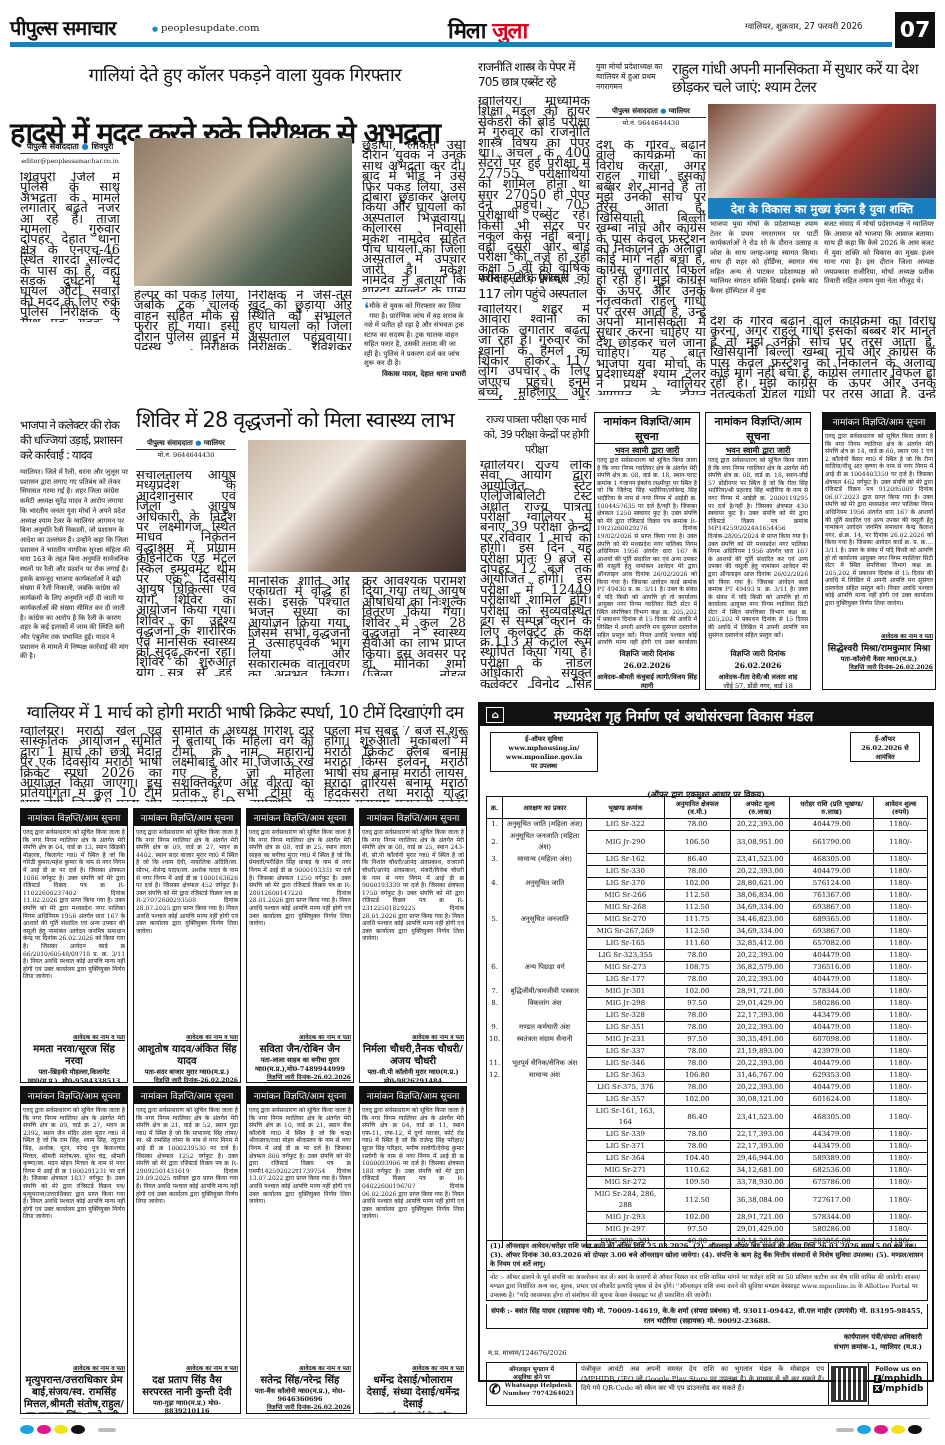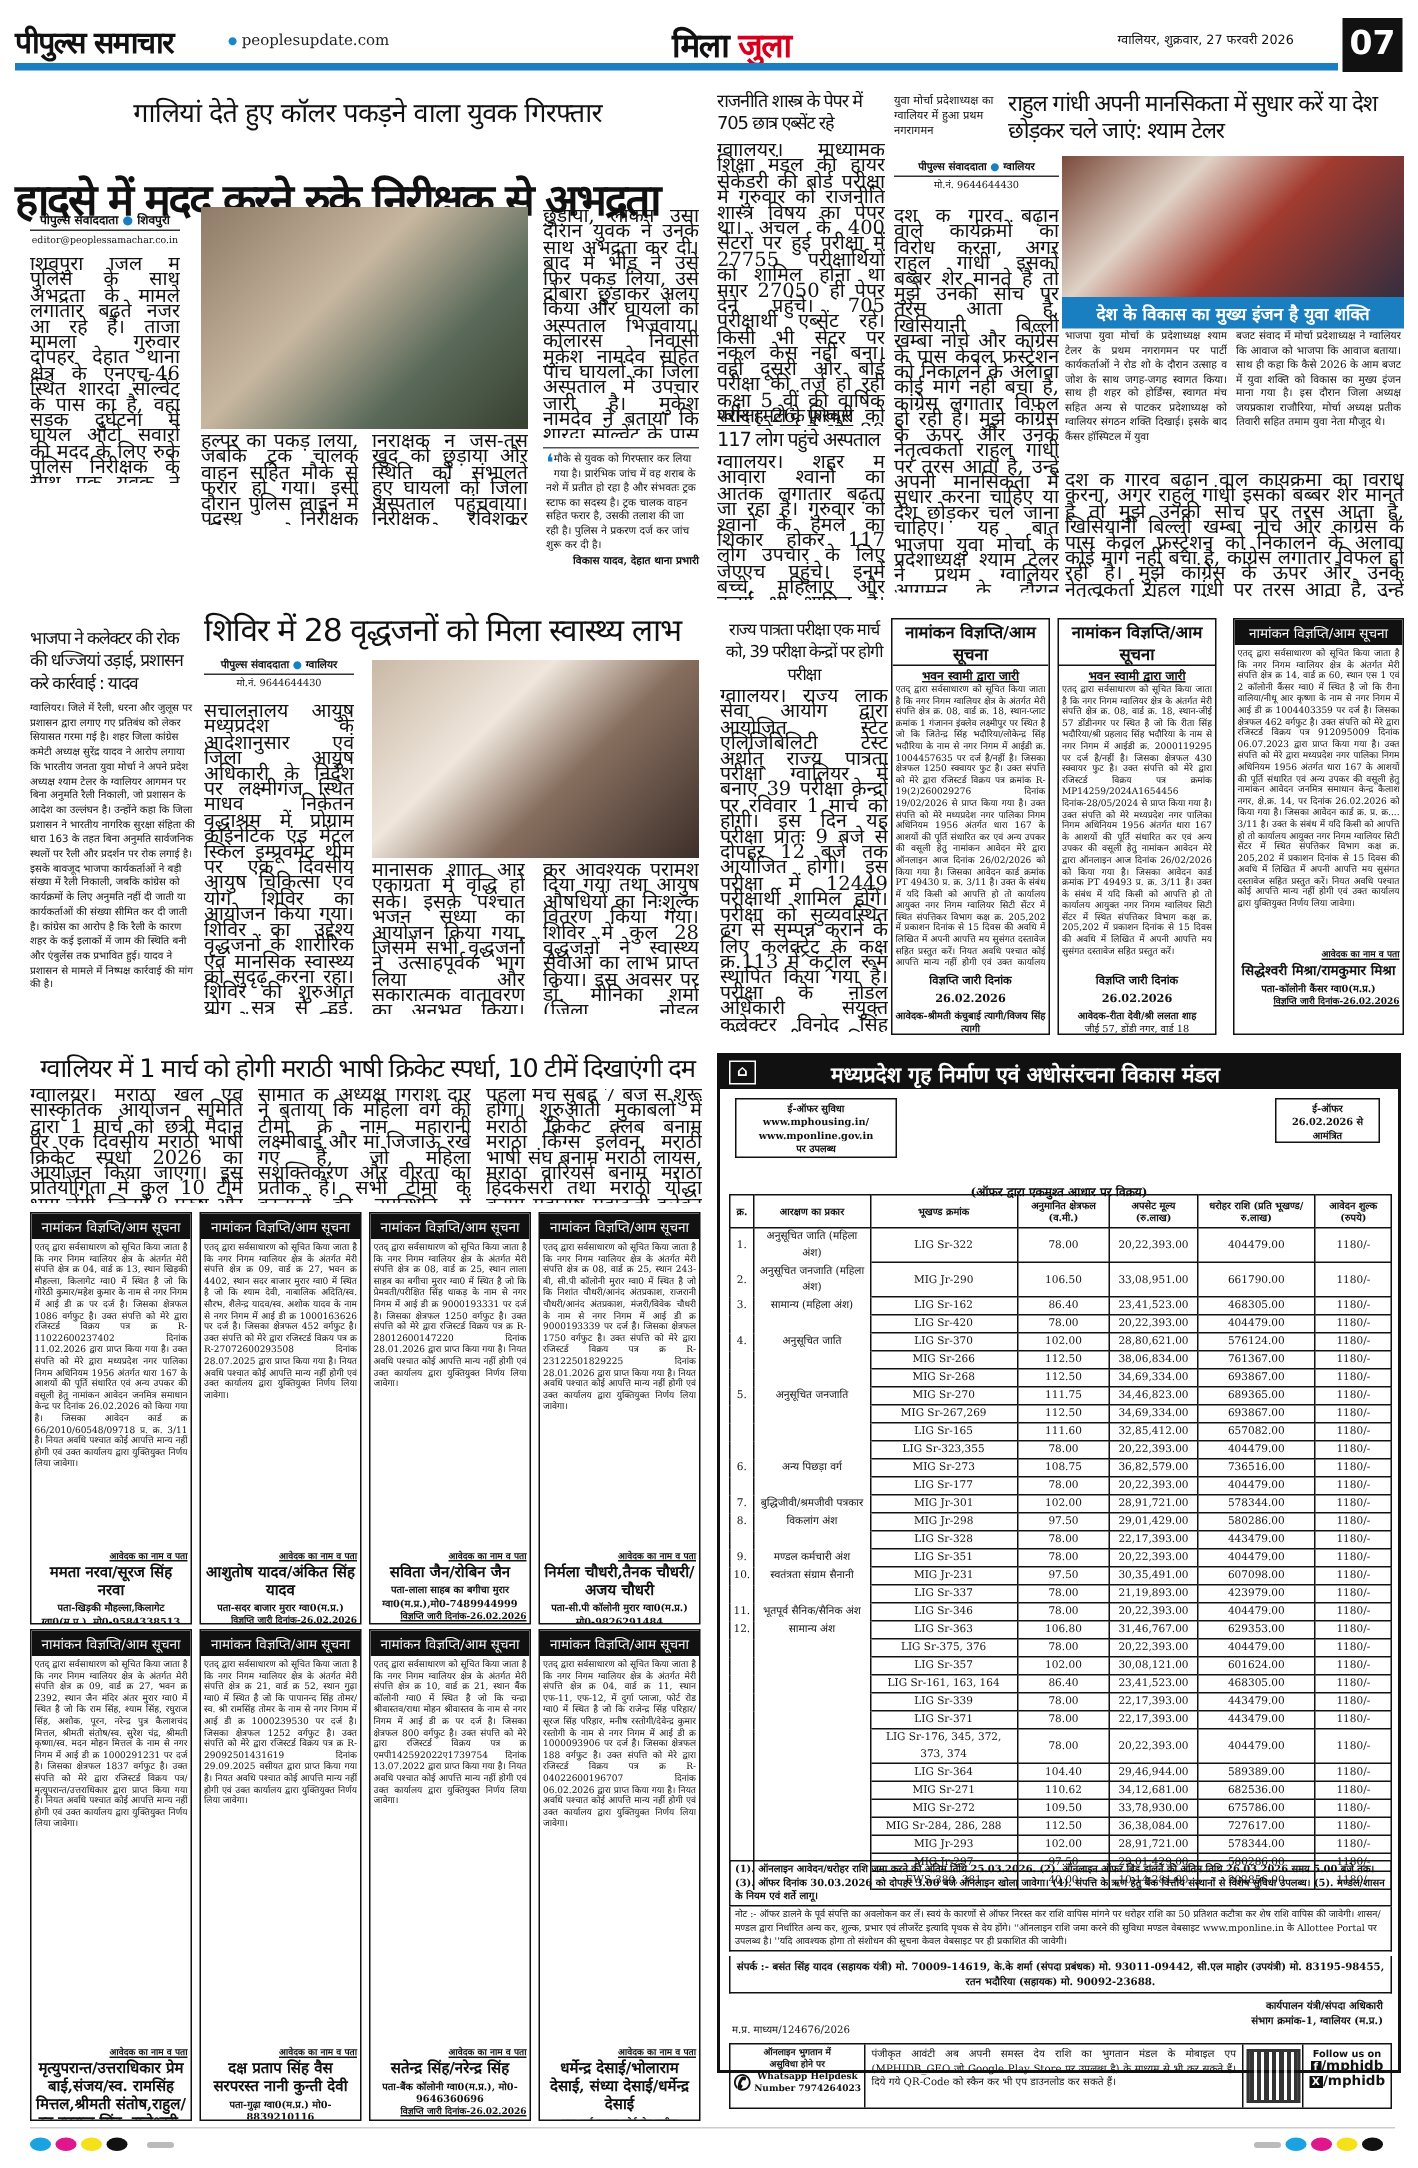--- a/index.html
+++ b/index.html
@@ -206,21 +206,21 @@
           <td style="border-top-color: rgb(17, 17, 17); border-bottom-color: transparent;">सामान्य (महिला अंश)</td>
           <td>LIG Sr-162</td>
           <td>86.40</td>
           <td>23,41,523.00</td>
           <td>468305.00</td>
           <td>1180/-</td>
         </tr>
         <tr>
           <td style="border-top-color: transparent; border-bottom-color: transparent;"></td>
           <td style="border-top-color: transparent; border-bottom-color: transparent;"></td>
-          <td>LIG Sr-420</td>
+          <td>LIG Sr-330</td>
           <td>78.00</td>
           <td>20,22,393.00</td>
           <td>404479.00</td>
           <td>1180/-</td>
         </tr>
         <tr>
           <td style="border-top-color: rgb(17, 17, 17); border-bottom-color: transparent;">4.</td>
           <td style="border-top-color: rgb(17, 17, 17); border-bottom-color: transparent;">अनुसूचित जाति</td>
           <td>LIG Sr-370</td>
           <td>102.00</td>
@@ -408,29 +408,20 @@
           <td>443479.00</td>
           <td>1180/-</td>
         </tr>
         <tr>
           <td style="border-top-color: transparent; border-bottom-color: transparent;"></td>
           <td style="border-top-color: transparent; border-bottom-color: transparent;"></td>
           <td>LIG Sr-371</td>
           <td>78.00</td>
           <td>22,17,393.00</td>
           <td>443479.00</td>
-          <td>1180/-</td>
-        </tr>
-        <tr>
-          <td style="border-top-color: transparent; border-bottom-color: transparent;"></td>
-          <td style="border-top-color: transparent; border-bottom-color: transparent;"></td>
-          <td>LIG Sr-176, 345, 372, 373, 374</td>
-          <td>78.00</td>
-          <td>20,22,393.00</td>
-          <td>404479.00</td>
           <td>1180/-</td>
         </tr>
         <tr>
           <td style="border-top-color: transparent; border-bottom-color: transparent;"></td>
           <td style="border-top-color: transparent; border-bottom-color: transparent;"></td>
           <td>LIG Sr-364</td>
           <td>104.40</td>
           <td>29,46,944.00</td>
           <td>589389.00</td>
           <td>1180/-</td>

